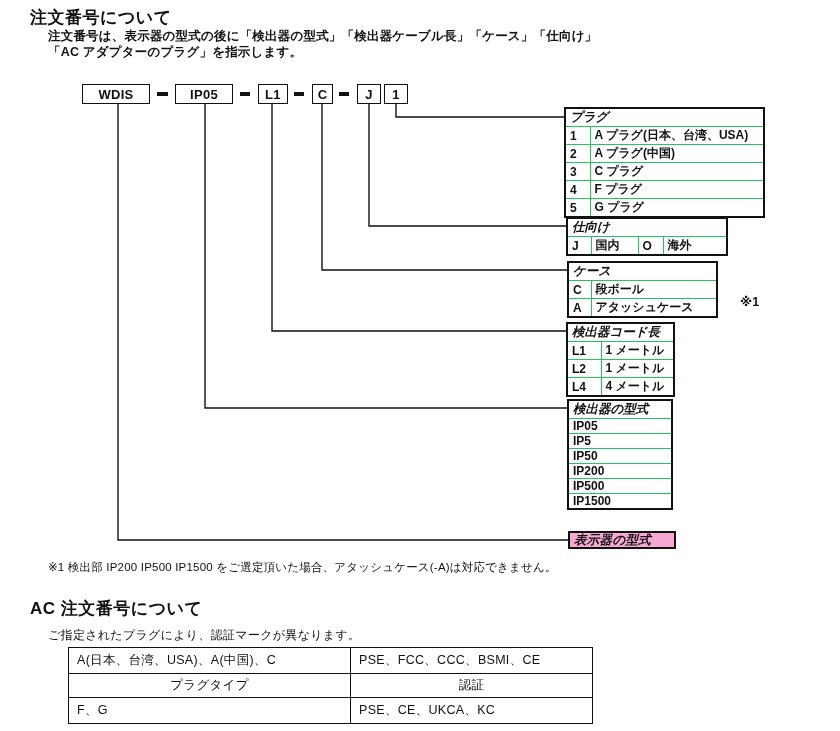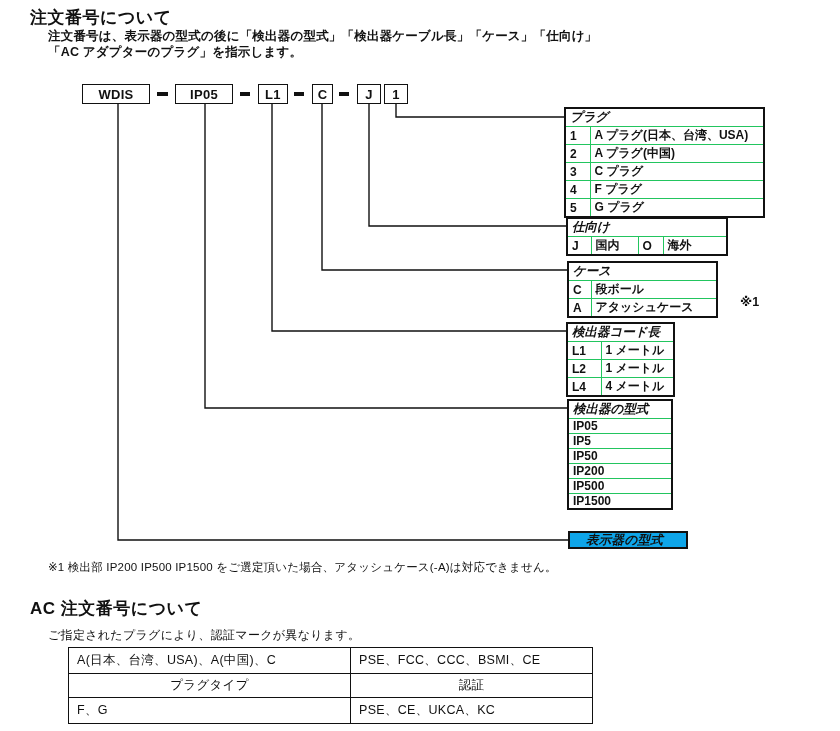--- a/index.html
+++ b/index.html
@@ -27,23 +27,23 @@
   
   table.diag{border-collapse:collapse;table-layout:fixed;background:#fff;}
   table.diag th,table.diag td{
     border:1px solid #22c55e;padding:0 0 0 4px;font-size:12px;font-weight:600;
     text-align:left;white-space:nowrap;overflow:hidden;
   }
   table.diag th{font-style:italic;font-weight:700;font-size:12.5px;height:15px;}
   table.diag td{height:14px;}
   table.diag{border:2px solid #111;}
   .label-box{
-    position:absolute;border:2px solid #111;background:#0ea5e9;
+    position:absolute;border:2px solid #111;background:#f9a8d4;
     font-size:12.5px;font-weight:700;font-style:italic;
-    display:flex;align-items:center;padding-left:16px;letter-spacing:.3px;
+    display:flex;align-items:center;padding-left:4px;letter-spacing:.3px;
   }
   .noteref{font-size:12.5px;font-weight:600;}
   
   table.ac{border-collapse:collapse;table-layout:fixed;background:#fff;}
   table.ac th,table.ac td{
     border:1px solid #111;font-size:12.5px;font-weight:400;white-space:nowrap;
     letter-spacing:.3px;
   }
   table.ac th{height:21px;text-align:center;font-weight:400;}
   table.ac td{height:23px;text-align:left;padding-left:8px;}

